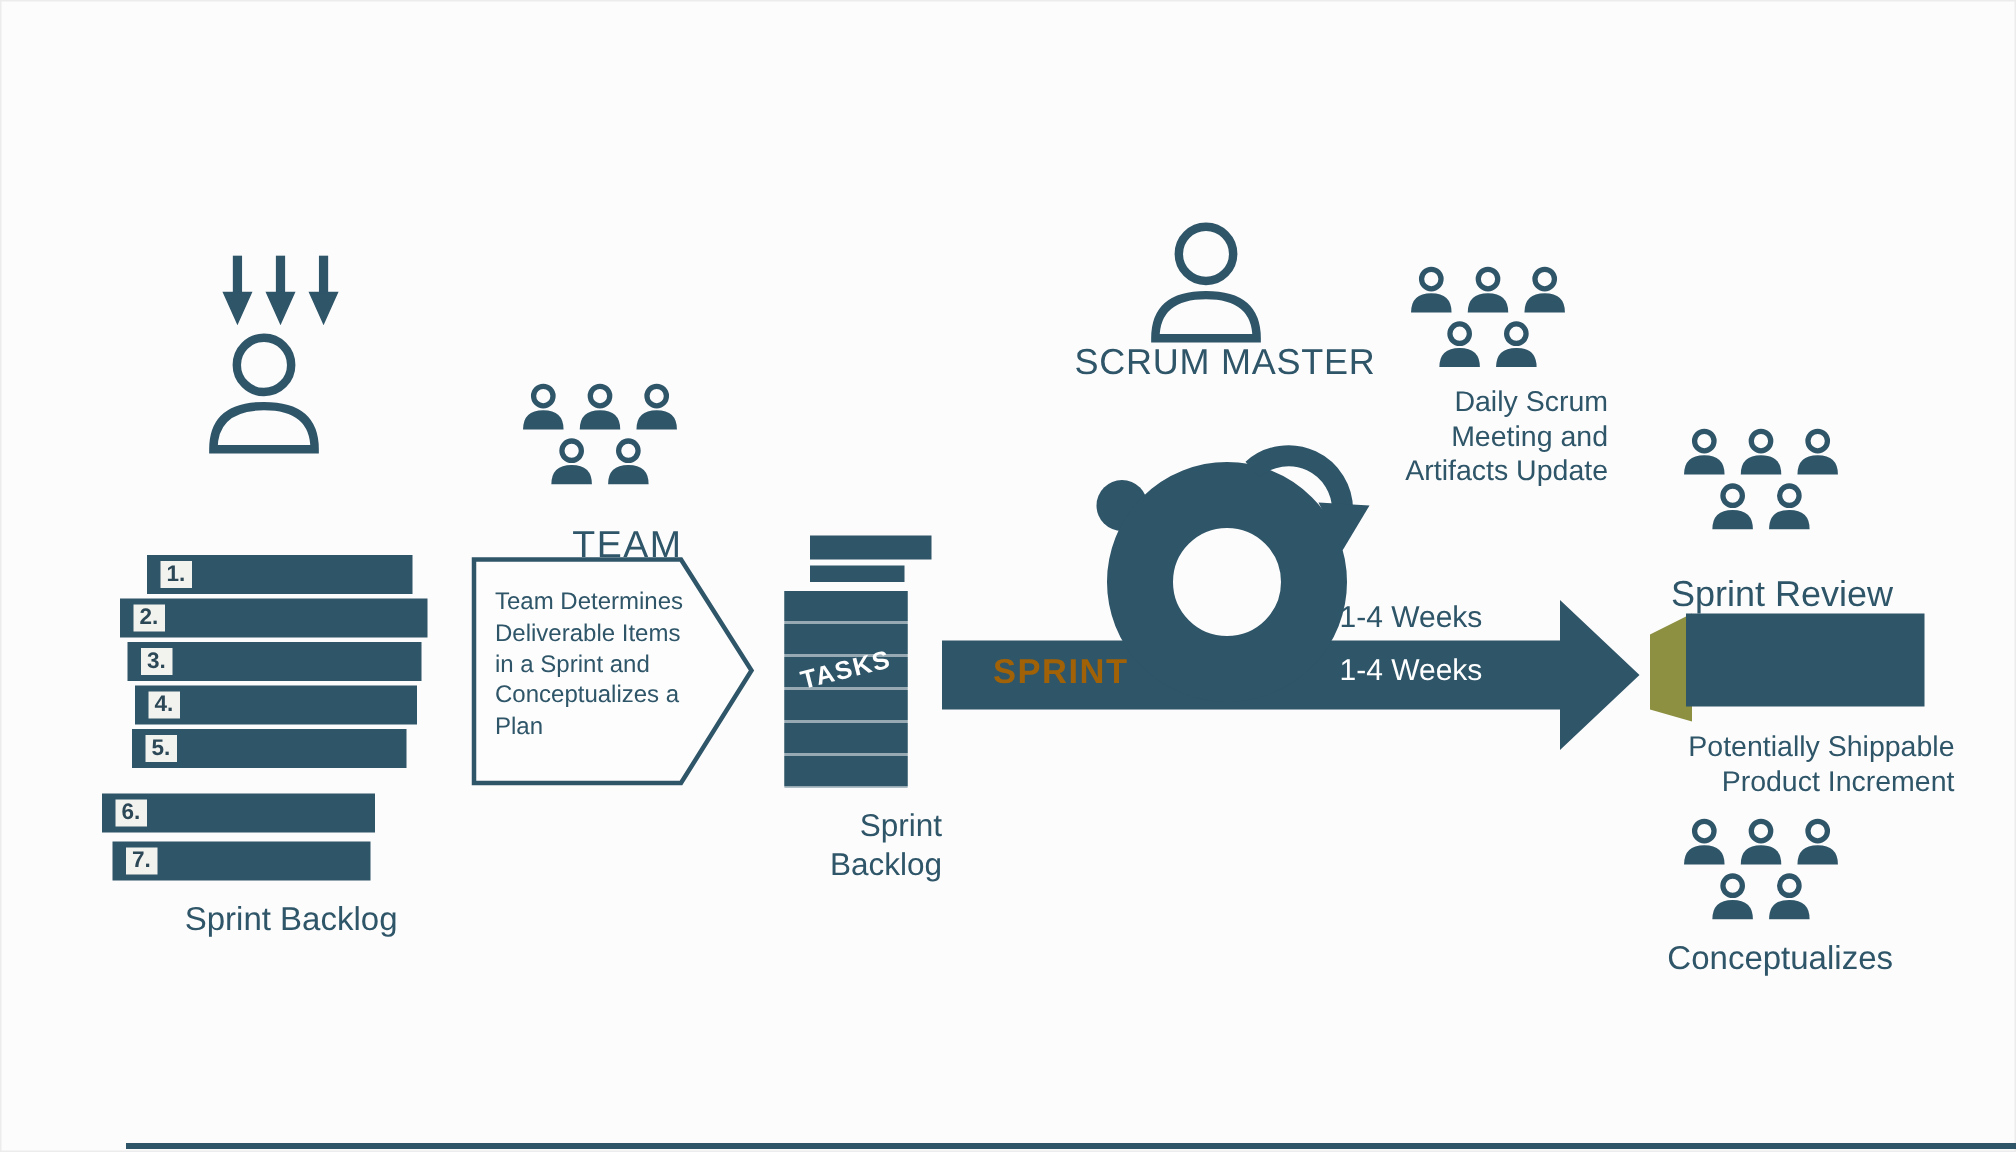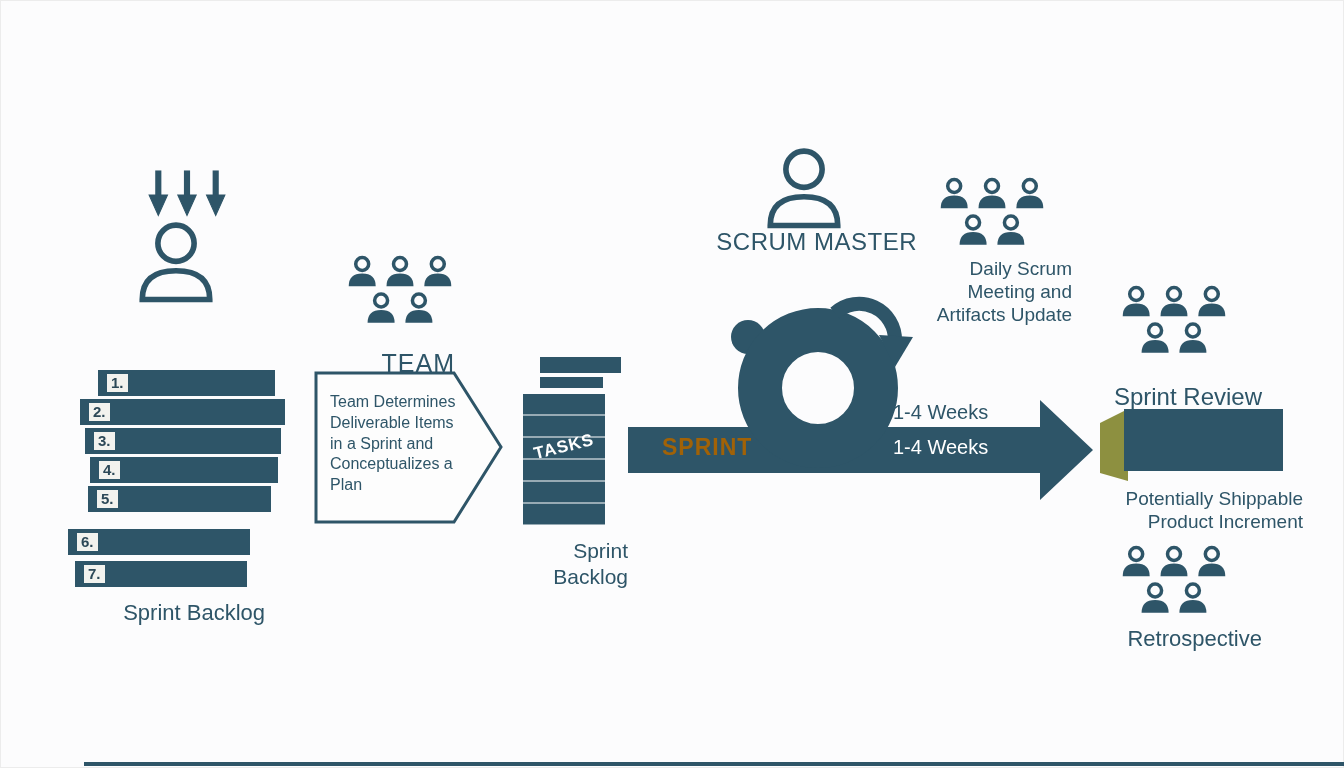--- a/index.html
+++ b/index.html
@@ -197,16 +197,16 @@
 
   <svg class="abs increment" viewBox="0 0 185 80">
     <polygon class="olive" points="0,20 28,6 28,78 0,70"></polygon>
     <rect class="dark" x="24" y="6" width="159" height="62"></rect>
   </svg>
   <div class="label increment-label">Potentially Shippable Product Increment</div>
 
   <svg class="abs retro-group" viewBox="0 0 80 50">
     <use href="#group5"></use>
   </svg>
-  <div class="label retro-label">Retrospective</div>
+  <div class="label retro-label">Conceptualizes</div>
 
   <div class="bottom-line"></div>
 </div>
 
 </body></html>

